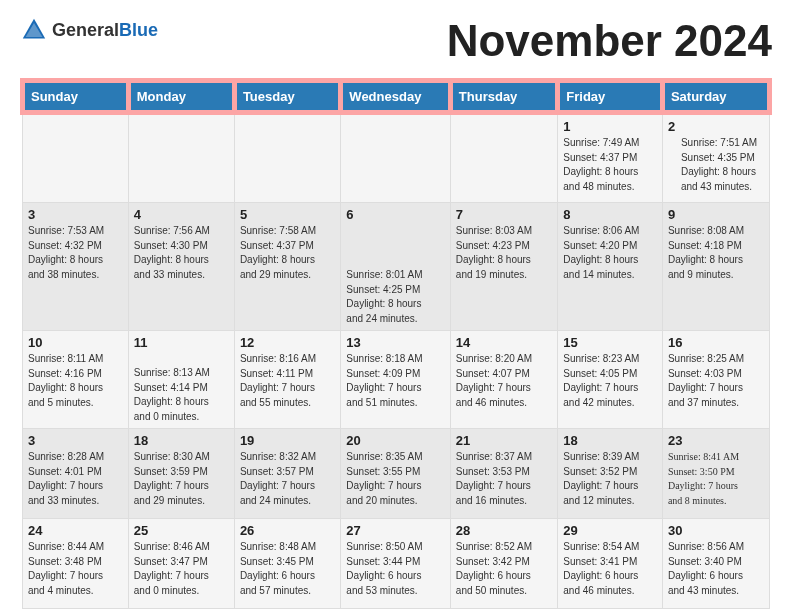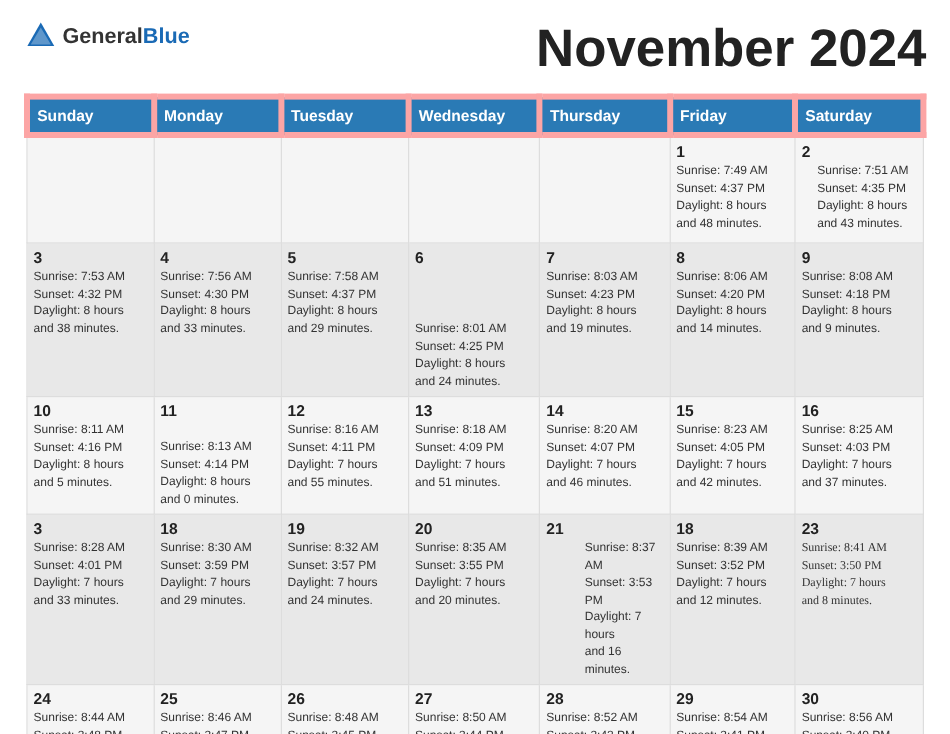--- a/index.html
+++ b/index.html
@@ -274,21 +274,21 @@
         </td>
         <td>
           <span class="day-number">20</span>
           <div class="day-info" style="white-space: pre-line;">Sunrise: 8:35 AM
 Sunset: 3:55 PM
 Daylight: 7 hours
 and 20 minutes.</div>
         </td>
         <td>
           <span class="day-number">21</span>
-          <div class="day-info" style="white-space: pre-line; margin-left: 32px;">Sunrise: 8:37 AM
+          <div class="day-info" style="white-space: pre-line;">Sunrise: 8:37 AM
 Sunset: 3:53 PM
 Daylight: 7 hours
 and 16 minutes.</div>
         </td>
         <td>
           <span class="day-number">18</span>
           <div class="day-info" style="white-space: pre-line;">Sunrise: 8:39 AM
 Sunset: 3:52 PM
 Daylight: 7 hours
 and 12 minutes.</div>

